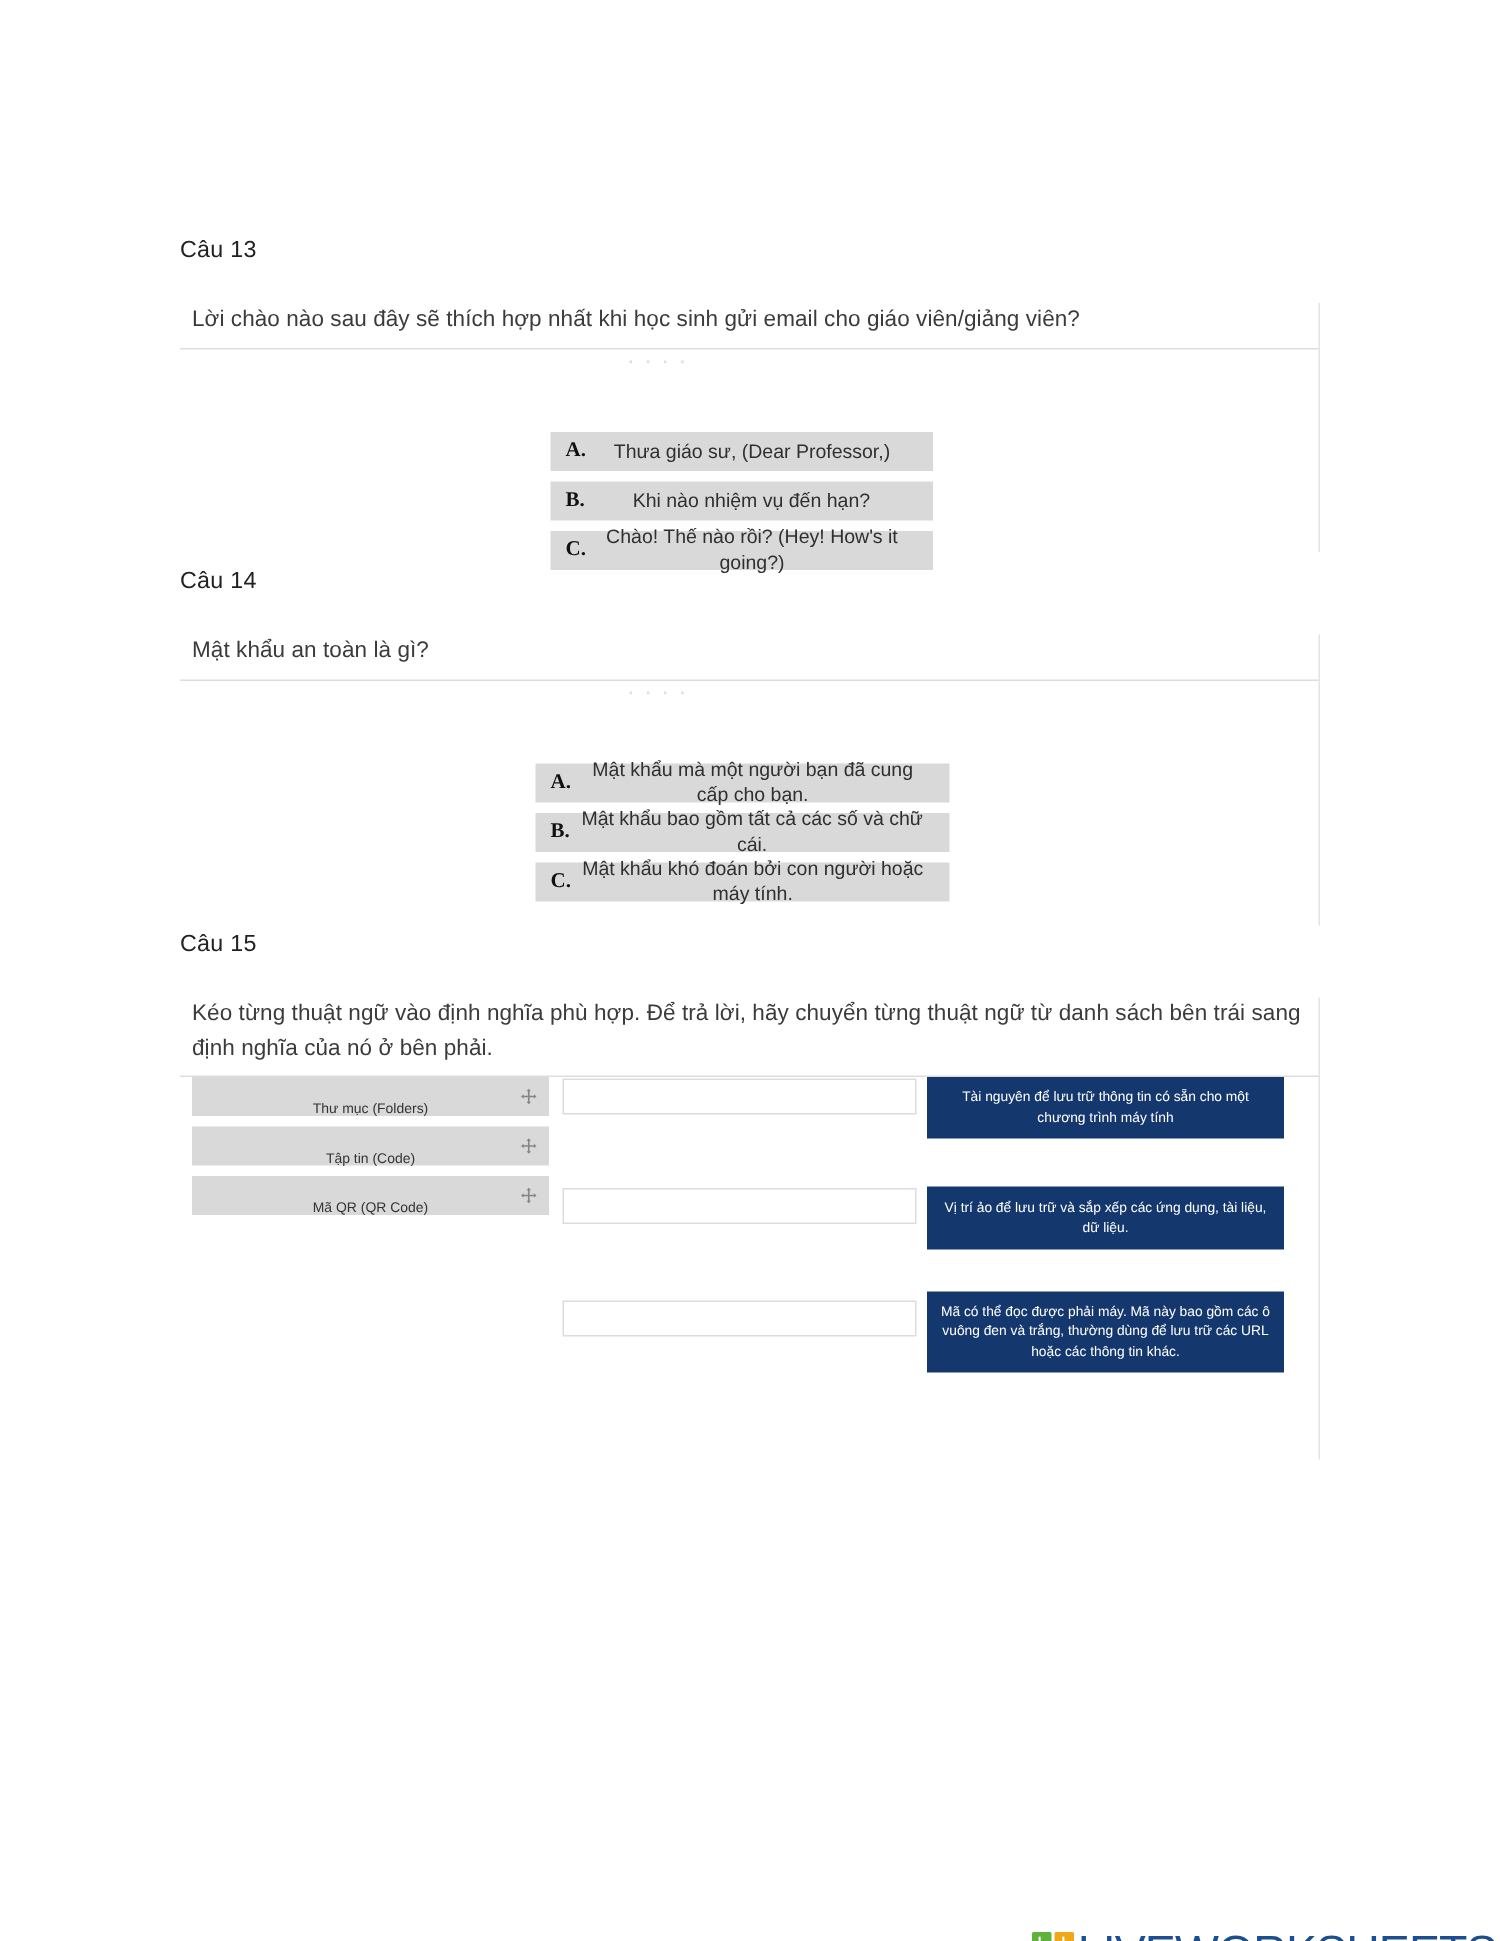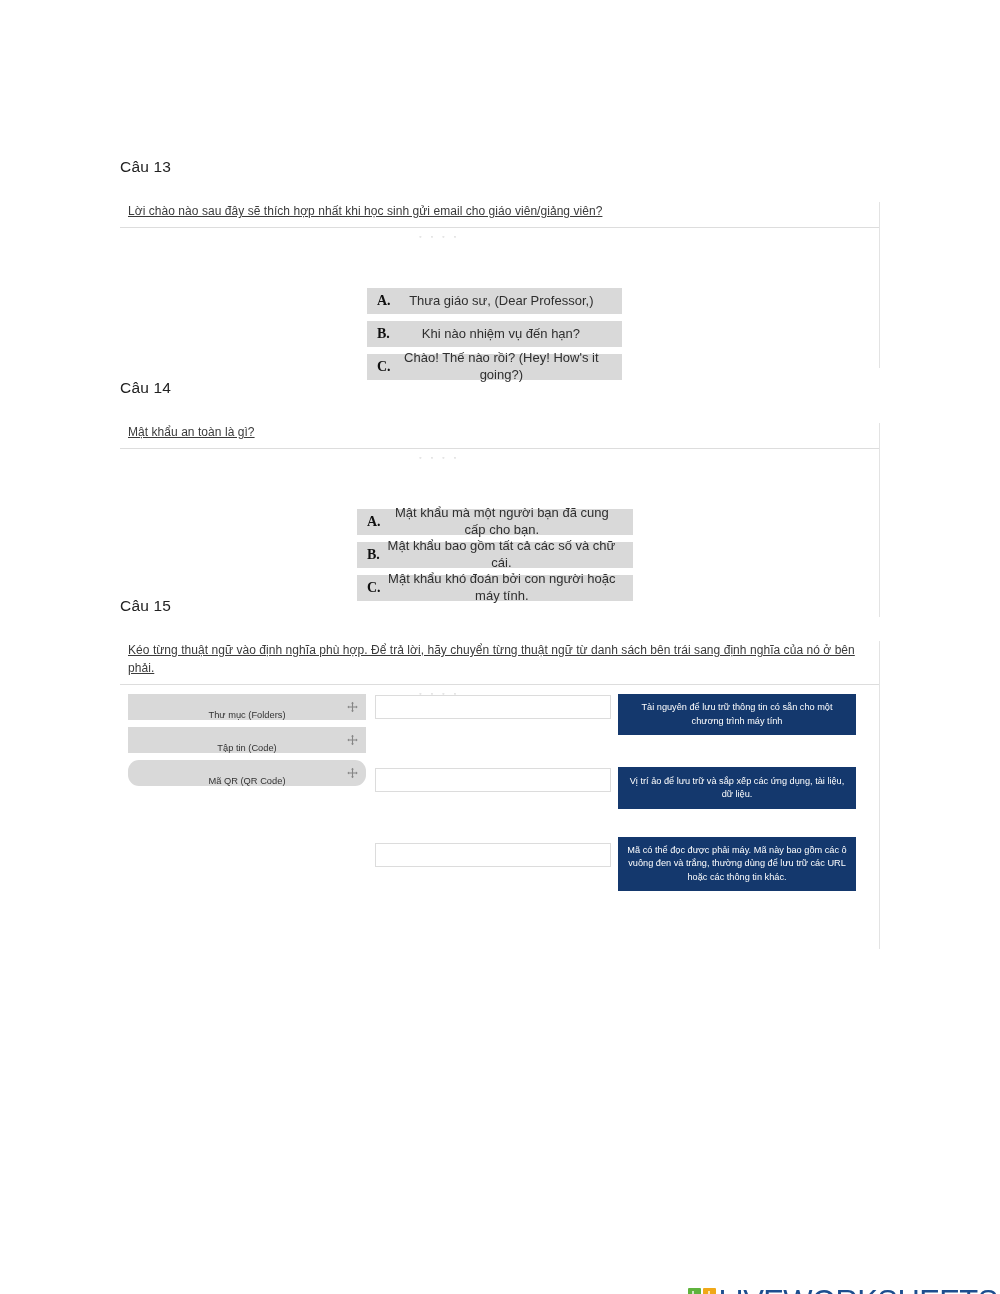--- a/index.html
+++ b/index.html
@@ -35,26 +35,25 @@
     margin: 0;
     padding: 0;
   }
 
   .q-body {
     position: relative;
     border-right: 1px solid #e3e3e3;
   }
 
   .q-prompt {
-    font-size: 12px;
+    font-size: 15px;
     color: #3b3b3b;
     line-height: 1.5;
     padding: 0 0 0 8px;
     letter-spacing: 0.05px;
-    text-decoration: underline;
   }
 
   .q-rule {
     border-top: 1px solid #dddddd;
     margin-top: 7px;
   }
 
   .q-dots {
     text-align: center;
     font-size: 7px;
@@ -230,21 +229,21 @@
           <span class="mc-text">Mật khẩu bao gồm tất cả các số và chữ cái.</span>
         </div>
         <div class="mc-row">
           <span class="mc-letter">C.</span>
           <span class="mc-text">Mật khẩu khó đoán bởi con người hoặc máy tính.</span>
         </div>
       </div>
     </div>
   </div>
 
-  <div class="q-block" style="left:120px; top:557px; width:760px;">
+  <div class="q-block" style="left:120px; top:581px; width:760px;">
     <div class="q-heading">Câu 15</div>
 
     <div class="q-body" style="margin-top:26px; height:308px;">
       <div class="q-prompt">Kéo từng thuật ngữ vào định nghĩa phù hợp. Để trả lời, hãy chuyển từng thuật ngữ từ danh sách bên trái sang định nghĩa của nó ở bên phải.</div>
       <div class="q-rule"></div>
       <div class="q-dots">◦ ◦ ◦ ◦</div>
 
       <div class="dnd" style="left:0px; top:53px; width:760px; height:250px;">
 
         <div class="term-box" style="left:8px; top:0px;">
@@ -258,21 +257,21 @@
 
         <div class="term-box" style="left:8px; top:33px;">
           <span class="term-label">Tập tin (Code)</span>
           <span class="drag-handle">
             <svg viewBox="0 0 16 16" width="11" height="11" aria-hidden="true">
               <path d="M8 0.5 L10.2 3 H8.8 V7.2 H13 V5.8 L15.5 8 L13 10.2 V8.8 H8.8 V13 H10.2 L8 15.5 L5.8 13 H7.2 V8.8 H3 V10.2 L0.5 8 L3 5.8 V7.2 H7.2 V3 H5.8 Z" fill="#6a6a6a"></path>
             </svg>
           </span>
         </div>
 
-        <div class="term-box" style="left:8px; top:66px;border-radius:11px;">
+        <div class="term-box" style="left:8px; top:66px;">
           <span class="term-label">Mã QR (QR Code)</span>
           <span class="drag-handle">
             <svg viewBox="0 0 16 16" width="11" height="11" aria-hidden="true">
               <path d="M8 0.5 L10.2 3 H8.8 V7.2 H13 V5.8 L15.5 8 L13 10.2 V8.8 H8.8 V13 H10.2 L8 15.5 L5.8 13 H7.2 V8.8 H3 V10.2 L0.5 8 L3 5.8 V7.2 H7.2 V3 H5.8 Z" fill="#6a6a6a"></path>
             </svg>
           </span>
         </div>
 
         <div class="blank-box" style="left:255px; top:1px;"></div>
         <div class="blank-box" style="left:255px; top:74px;"></div>

